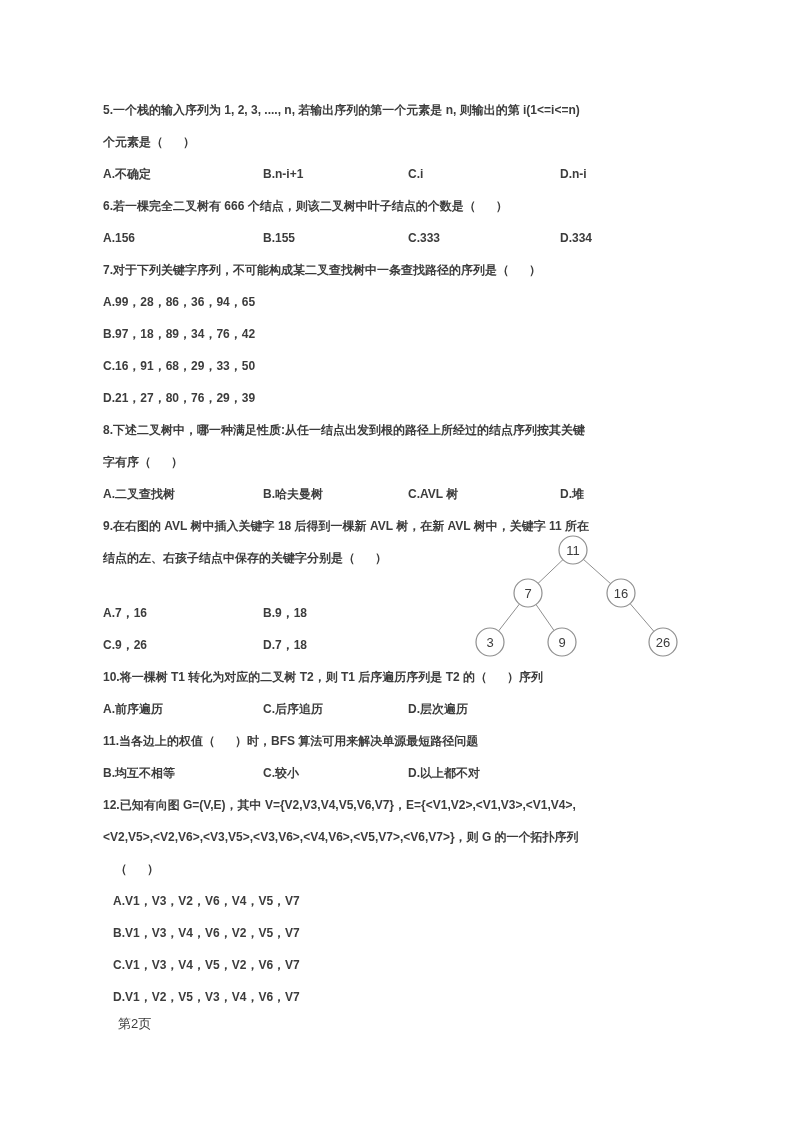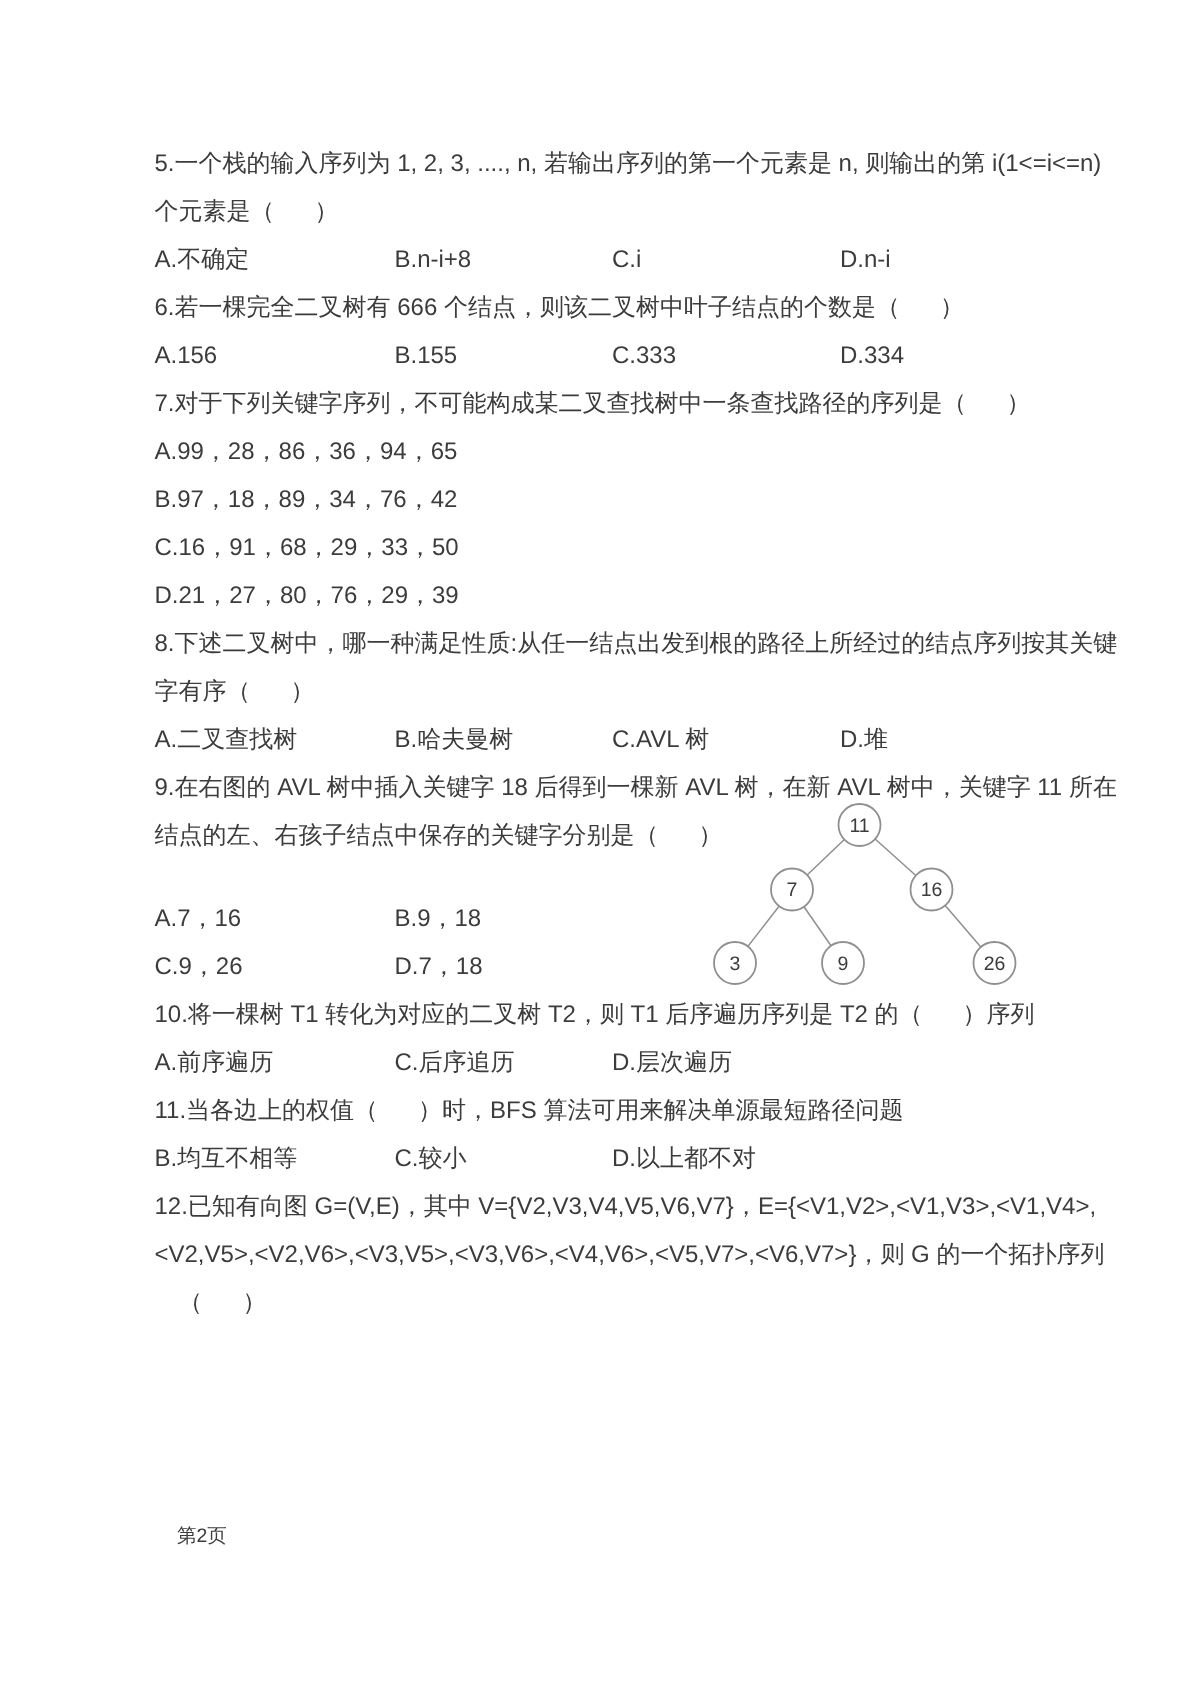--- a/index.html
+++ b/index.html
@@ -20,23 +20,24 @@
     font-family: "Liberation Sans", "DejaVu Sans", sans-serif;
     color: #3c3c3c;
   }
   .content {
     position: absolute;
     left: 103px;
     top: 94px;
     width: 645px;
   }
   .line {
-    font-size: 16px;
+    font-size: 12px;
     line-height: 32px;
     white-space: pre;
+    font-weight: bold;
   }
   .option-row {
     display: flex;
   }
   .opt {
     display: inline-block;
     white-space: pre;
   }
   .cols4 .opt:nth-child(1) { width: 160px; }
   .cols4 .opt:nth-child(2) { width: 145px; }
@@ -62,21 +63,21 @@
 </style>
 </head>
 <body>
 
 <div class="page">
   <main class="content">
       <div class="question q-5">
         <div class="line">5.一个栈的输入序列为 1, 2, 3, ...., n, 若输出序列的第一个元素是 n, 则输出的第 i(1&lt;=i&lt;=n)</div>
         <div class="line">个元素是（      ）</div>
         <div class="question-options">
-          <div class="line option-row cols4"><span class="opt">A.不确定</span><span class="opt">B.n-i+8</span><span class="opt">C.i</span><span class="opt">D.n-i</span></div>
+          <div class="line option-row cols4"><span class="opt">A.不确定</span><span class="opt">B.n-i+1</span><span class="opt">C.i</span><span class="opt">D.n-i</span></div>
         </div>
       </div>
       <div class="question q-6">
         <div class="line">6.若一棵完全二叉树有 666 个结点，则该二叉树中叶子结点的个数是（      ）</div>
         <div class="question-options">
           <div class="line option-row cols4"><span class="opt">A.156</span><span class="opt">B.155</span><span class="opt">C.333</span><span class="opt">D.334</span></div>
         </div>
       </div>
       <div class="question q-7">
         <div class="line">7.对于下列关键字序列，不可能构成某二叉查找树中一条查找路径的序列是（      ）</div>
@@ -111,20 +112,26 @@
       <div class="question q-11">
         <div class="line">11.当各边上的权值（      ）时，BFS 算法可用来解决单源最短路径问题</div>
         <div class="question-options">
           <div class="line option-row cols4"><span class="opt">B.均互不相等</span><span class="opt">C.较小</span><span class="opt">D.以上都不对</span></div>
         </div>
       </div>
       <div class="question q-12">
         <div class="line">12.已知有向图 G=(V,E)，其中 V={V2,V3,V4,V5,V6,V7}，E={&lt;V1,V2&gt;,&lt;V1,V3&gt;,&lt;V1,V4&gt;,</div>
         <div class="line">&lt;V2,V5&gt;,&lt;V2,V6&gt;,&lt;V3,V5&gt;,&lt;V3,V6&gt;,&lt;V4,V6&gt;,&lt;V5,V7&gt;,&lt;V6,V7&gt;}，则 G 的一个拓扑序列</div>
         <div class="line">　（      ）</div>
+        <div class="question-options">
+          <div class="line option-row cols1"><span class="opt">A.V1，V3，V2，V6，V4，V5，V7</span></div>
+          <div class="line option-row cols1"><span class="opt">B.V1，V3，V4，V6，V2，V5，V7</span></div>
+          <div class="line option-row cols1"><span class="opt">C.V1，V3，V4，V5，V2，V6，V7</span></div>
+          <div class="line option-row cols1"><span class="opt">D.V1，V2，V5，V3，V4，V6，V7</span></div>
+        </div>
       </div>
     </main>
   <svg class="tree-svg" width="230" height="142" viewBox="0 0 230 142">
       <line x1="103" y1="24" x2="58" y2="67" stroke="#8f8f8f" stroke-width="1"></line>
       <line x1="103" y1="24" x2="151" y2="67" stroke="#8f8f8f" stroke-width="1"></line>
       <line x1="58" y1="67" x2="20" y2="116" stroke="#8f8f8f" stroke-width="1"></line>
       <line x1="58" y1="67" x2="92" y2="116" stroke="#8f8f8f" stroke-width="1"></line>
       <line x1="151" y1="67" x2="193" y2="116" stroke="#8f8f8f" stroke-width="1"></line>
       <g>
         <circle cx="103" cy="24" r="14" fill="#ffffff" stroke="#8f8f8f" stroke-width="1.2"></circle>

